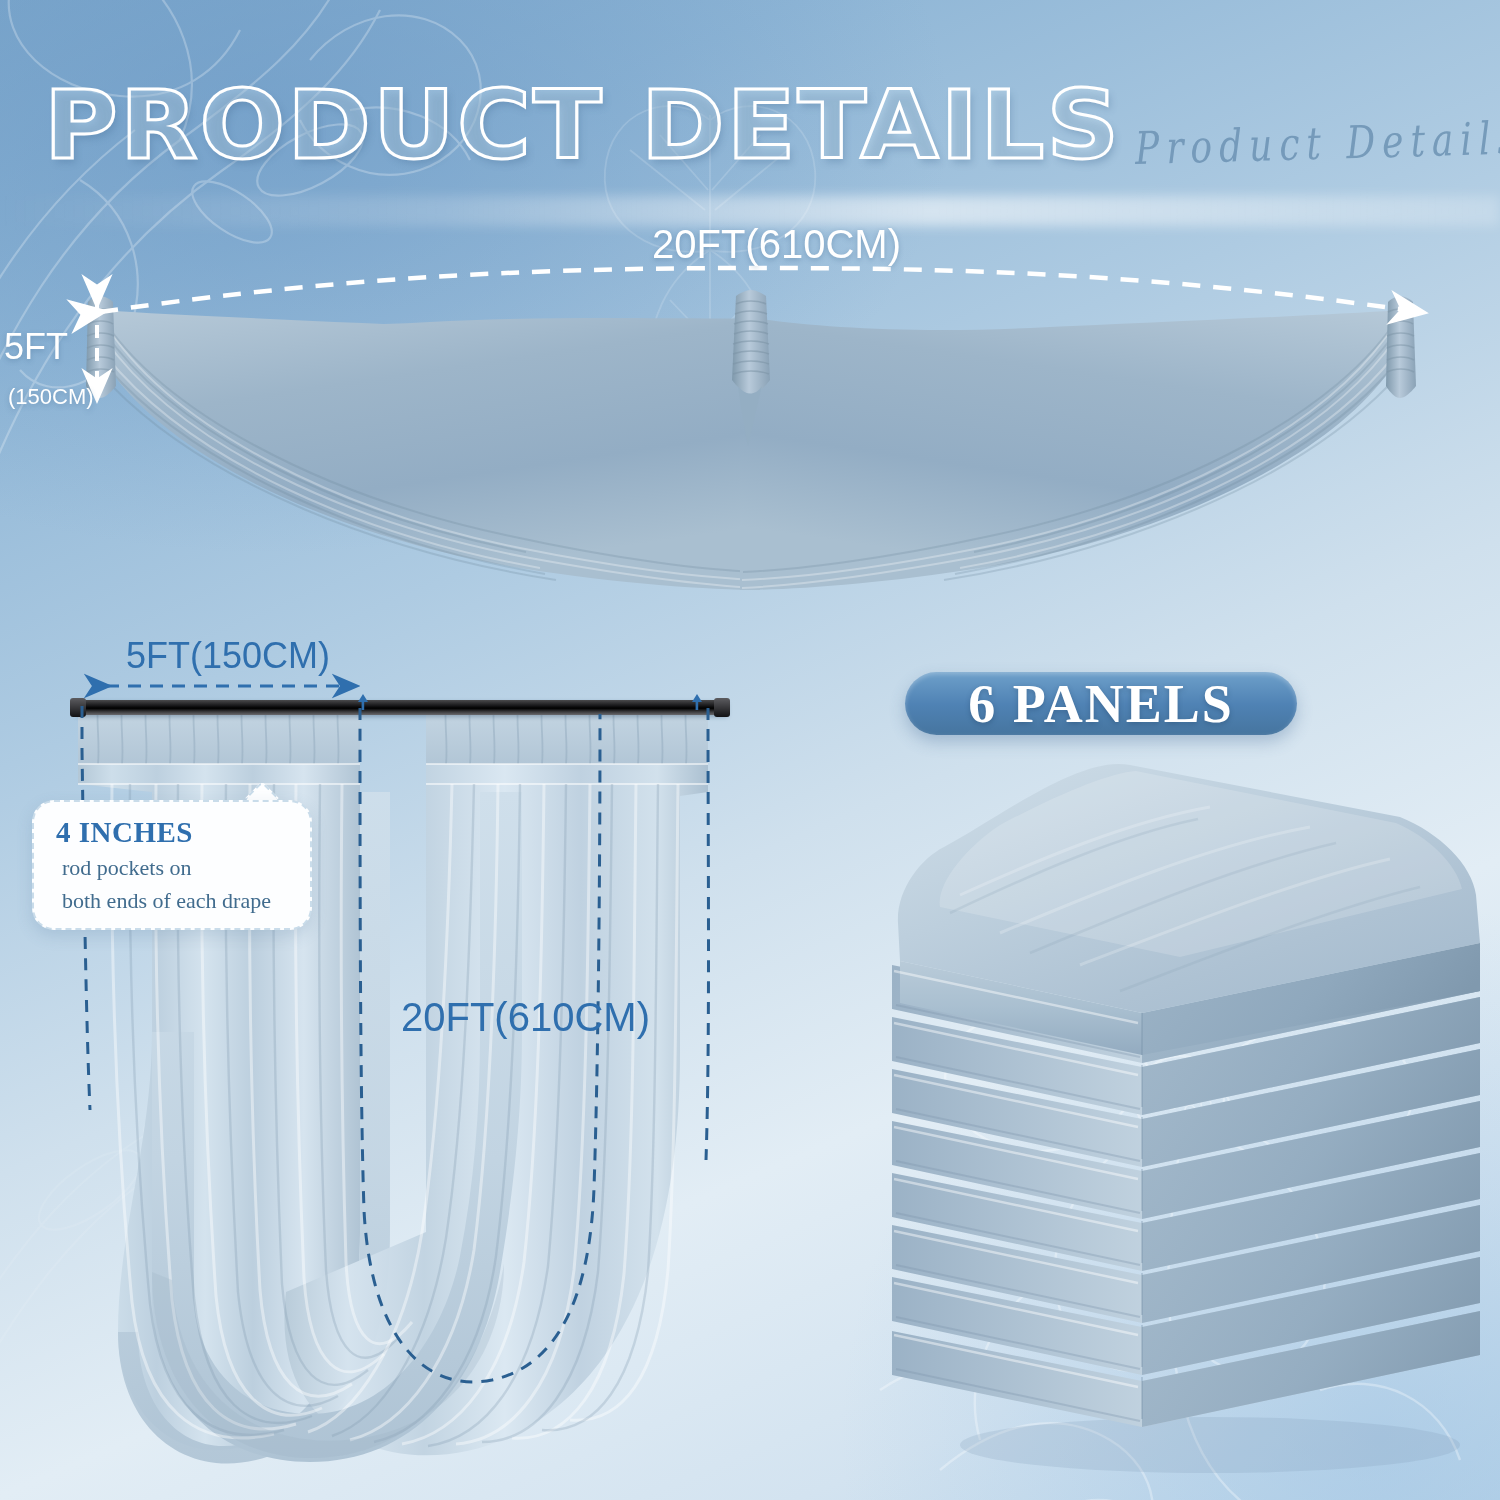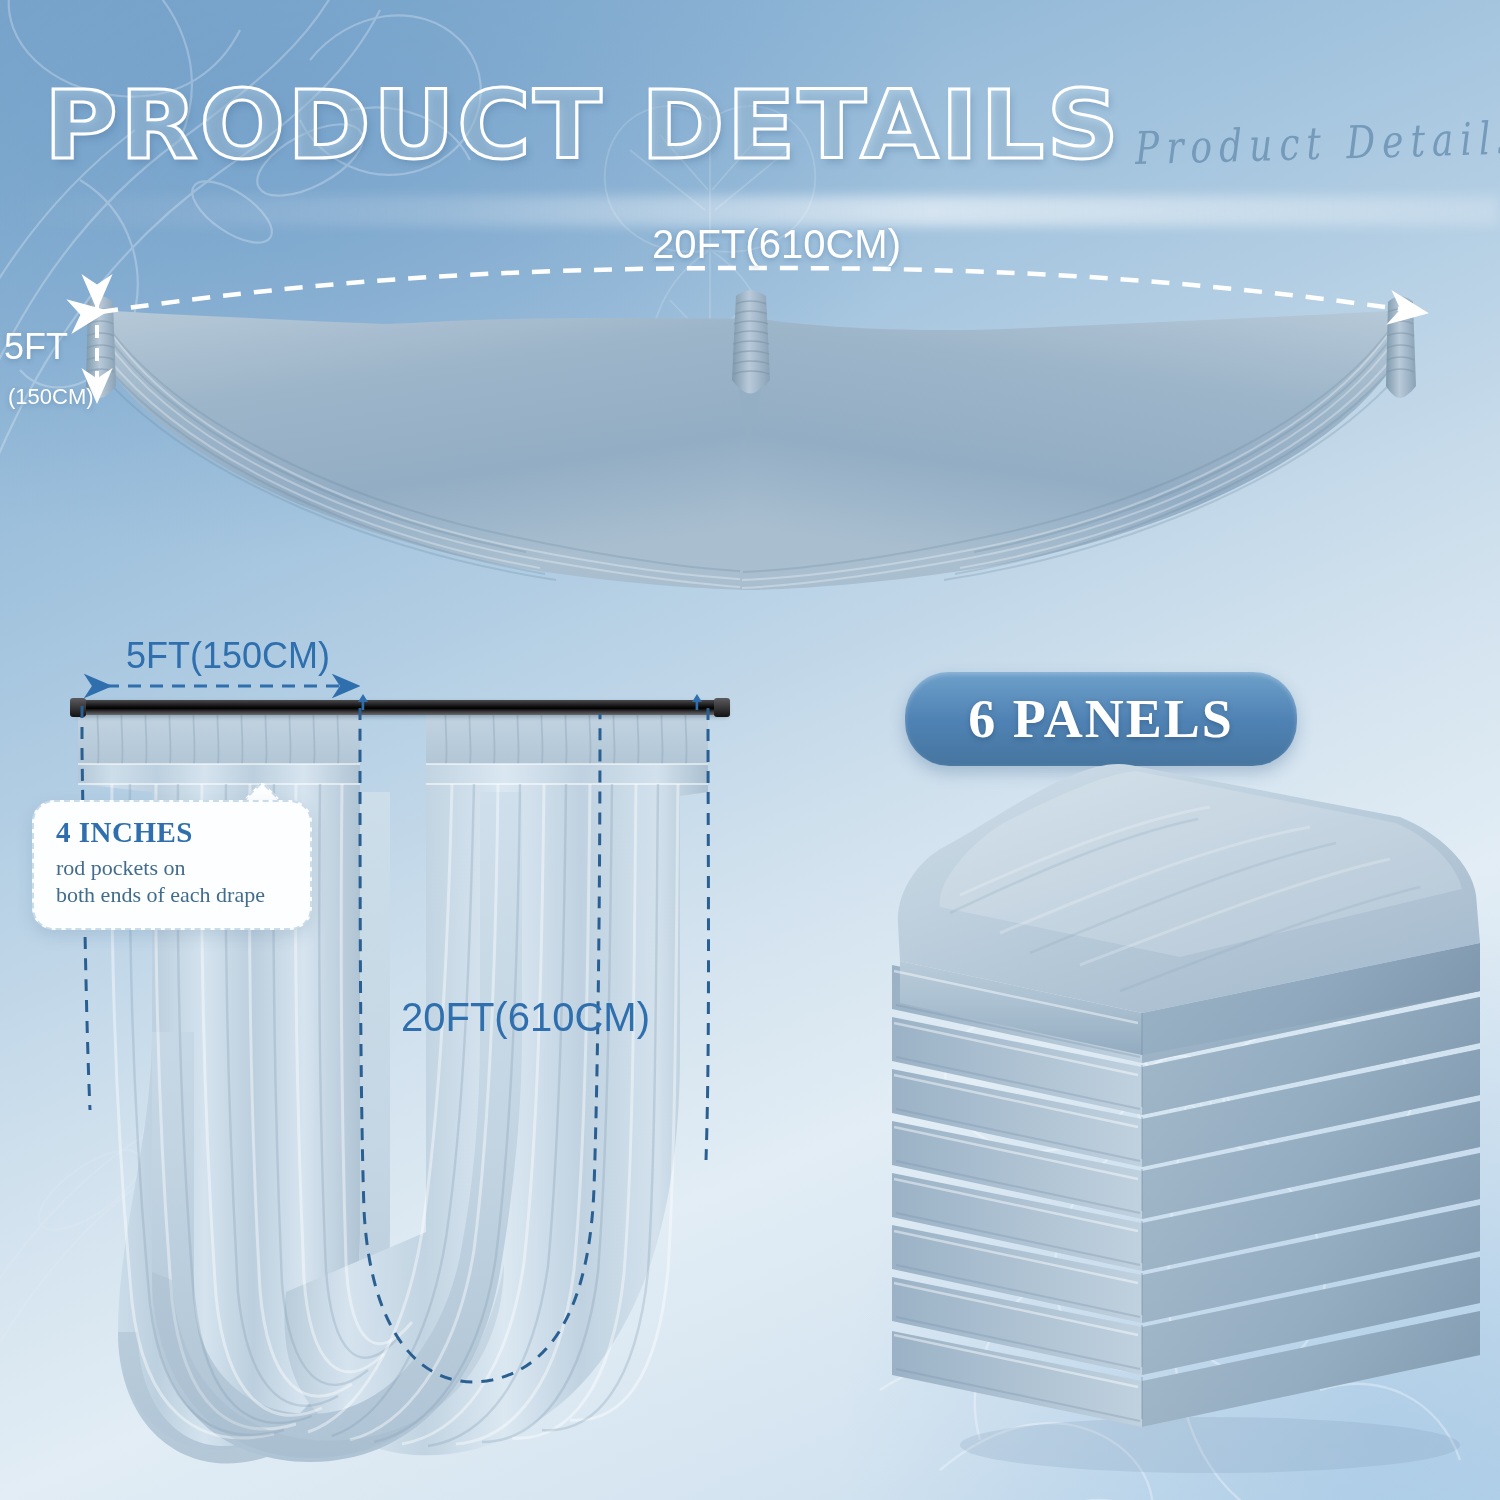--- a/index.html
+++ b/index.html
@@ -93,26 +93,26 @@
   }
   .callout-tail{
     position:absolute;left:250px;top:786px;width:22px;height:22px;
     background:#fdfeff;border-left:2px dashed #c9dcea;border-top:2px dashed #c9dcea;
     transform:rotate(45deg);border-top-left-radius:5px;
   }
   .callout h3{
     margin:0 0 6px 0;font-size:29px;font-weight:700;color:#2f6fae;
     letter-spacing:.5px;font-family:"Liberation Serif", serif;
   }
-  .callout p{margin:0;font-size:22px;line-height:1.22;color:#41popular;}
+  .callout p{margin:6px;font-size:22px;line-height:1.22;color:#41popular;}
   .callout p{color:#416c8e;}
 
   
   .badge{
-    position:absolute;left:905px;top:672px;width:392px;height:94px;
+    position:absolute;left:905px;top:672px;width:392px;height:63px;
     background:linear-gradient(180deg,#6ea0ca 0%,#4f82b4 52%,#46759f 100%);
     border-radius:44px;
     box-shadow:0 7px 16px rgba(60,100,145,.30), inset 0 2px 5px rgba(255,255,255,.28);
     display:flex;align-items:center;justify-content:center;
   }
   .badge span{
     color:#fff;font-size:54px;font-weight:700;letter-spacing:2px;
     font-family:"Liberation Serif", serif;
     text-shadow:0 2px 5px rgba(30,60,95,.35);
   }

